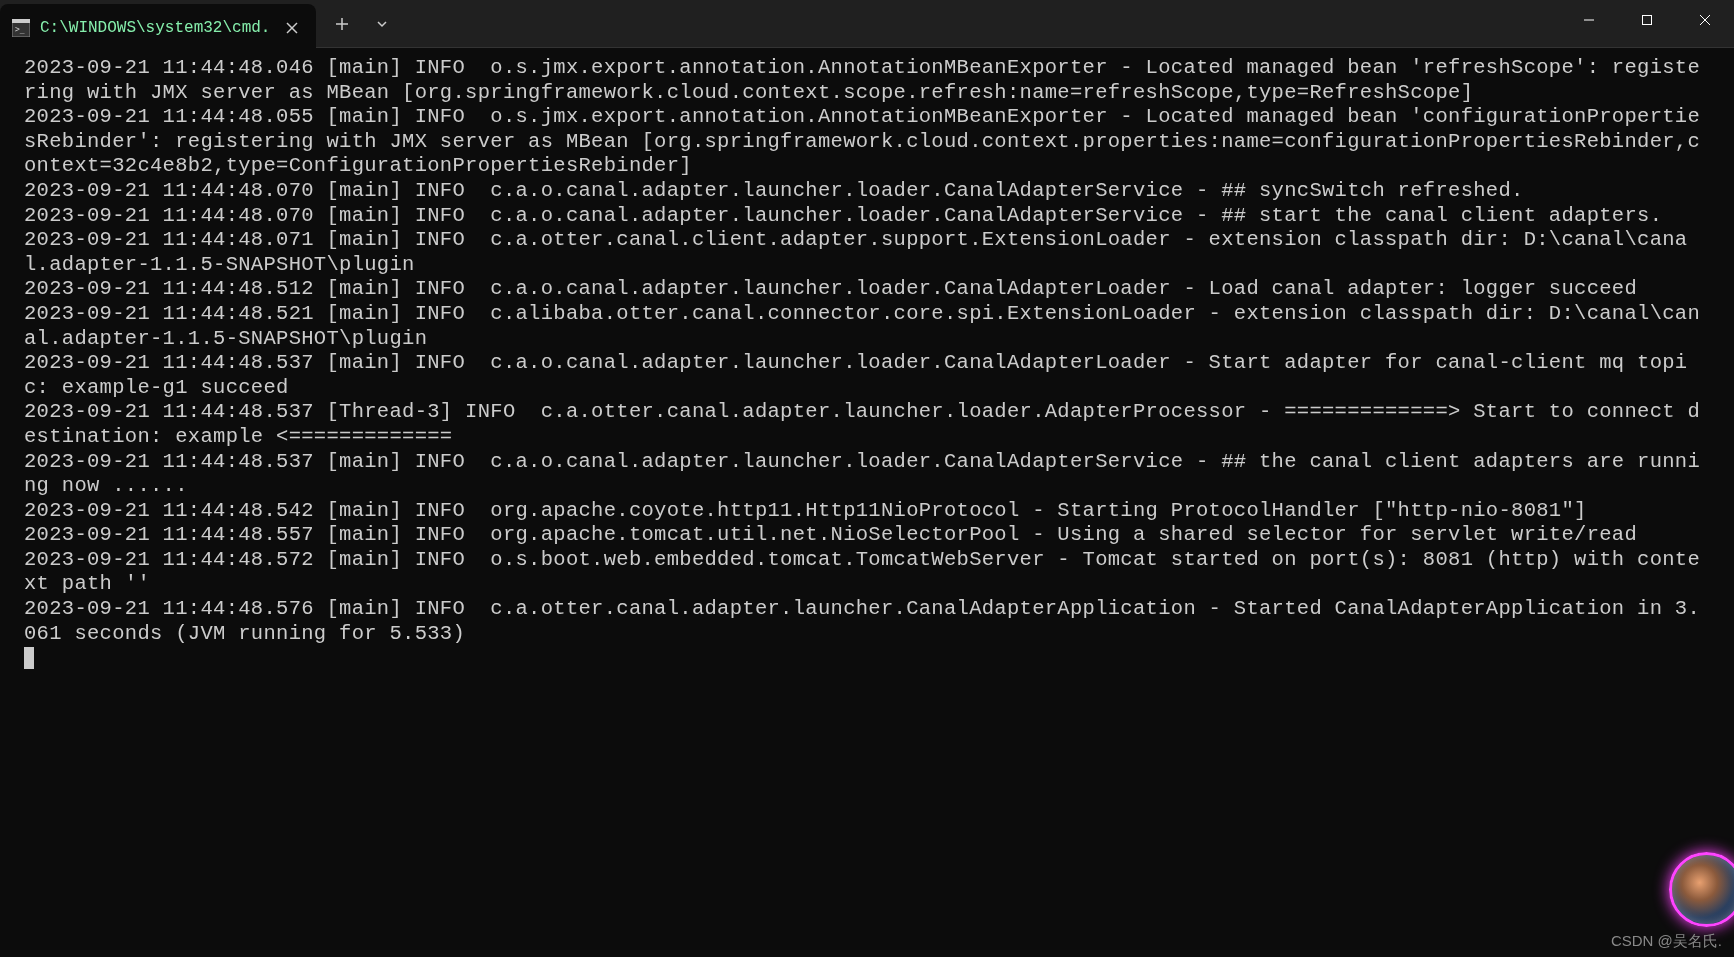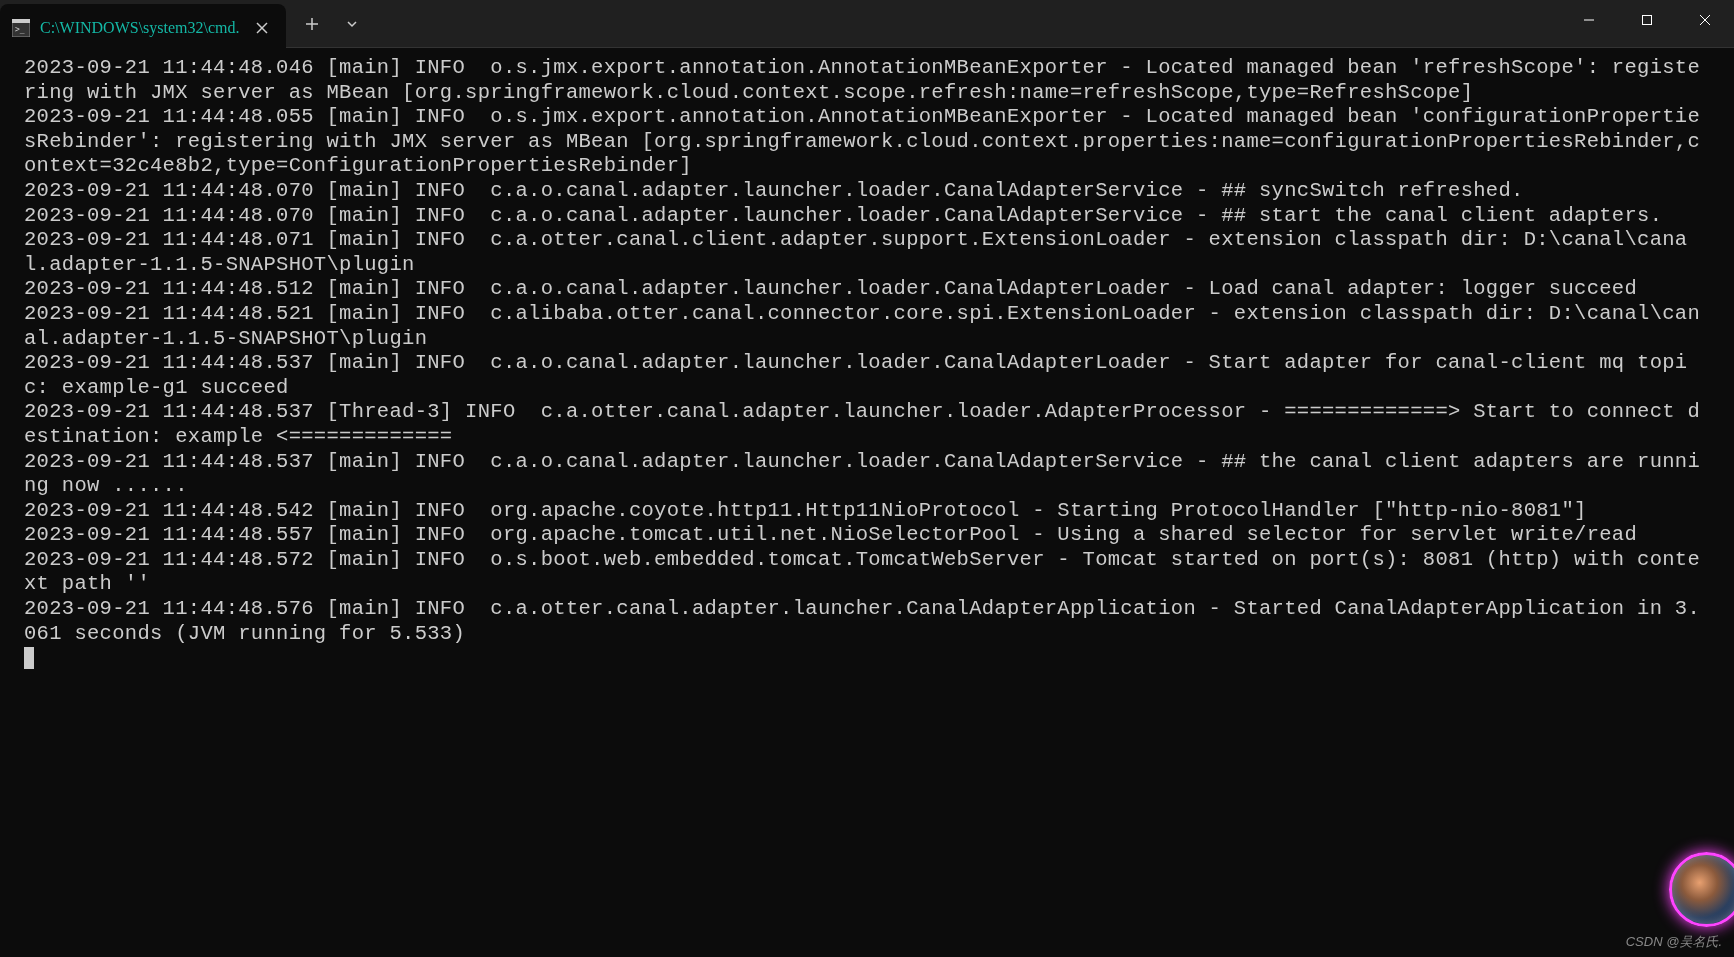--- a/index.html
+++ b/index.html
@@ -41,23 +41,23 @@
       margin-top: 8px;
     }
     .tab-icon {
       width: 18px;
       height: 18px;
       display: flex;
       align-items: center;
       justify-content: center;
     }
     .tab-title {
-      color: #14b8a6;
+      color: #86efac;
       font-size: 16px;
-      font-family: Liberation Serif, serif;
+      font-family: Liberation Mono, monospace;
       white-space: nowrap;
       overflow: hidden;
     }
     .tab-close {
       width: 24px;
       height: 24px;
       display: flex;
       align-items: center;
       justify-content: center;
       border-radius: 4px;
@@ -118,23 +118,22 @@
     }
     @keyframes blink {
       0%, 50% { opacity: 1; }
       51%, 100% { opacity: 0; }
     }
     .watermark {
       position: absolute;
       bottom: 6px;
       right: 12px;
       color: #888;
-      font-size: 13px;
+      font-size: 15px;
       font-family: 'Microsoft YaHei', sans-serif;
-      font-style: italic;
     }
     .avatar {
       position: absolute;
       bottom: 30px;
       right: -10px;
       width: 75px;
       height: 75px;
       border-radius: 50%;
       background: radial-gradient(circle at 40% 40%, #e8a070 0%, #8b5a3c 30%, #2a3f5f 60%, #1a2a4a 100%);
       border: 3px solid #ff44ff;

